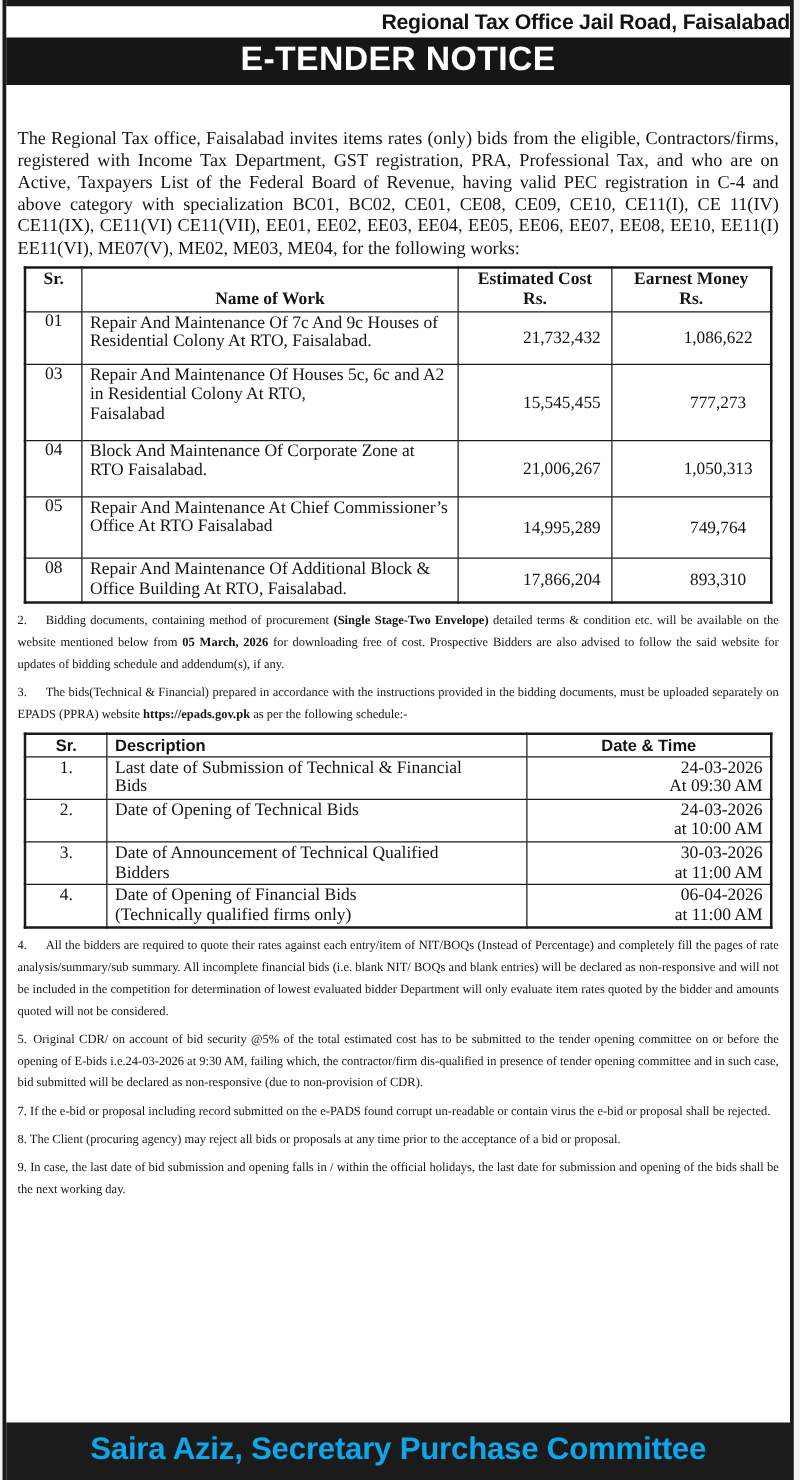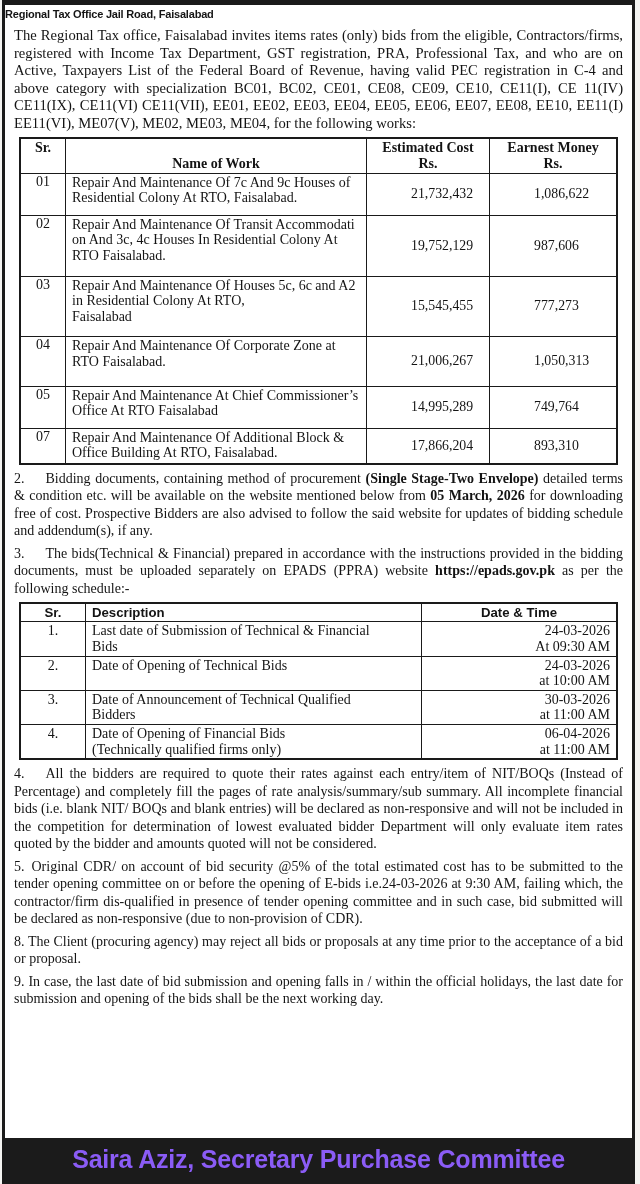--- a/index.html
+++ b/index.html
@@ -1,65 +1,66 @@
 <!DOCTYPE html>
 <html><head>
 <meta charset="utf-8">
 <style>
   html,body{margin:0;padding:0;background:#f4f4f2;}
   body{width:640px;height:1184px;position:relative;font-family:"Liberation Serif",serif;color:#141414;}
   .ad{position:absolute;left:2px;top:0;width:633px;height:1184px;background:#fff;
       border-left:3px solid #1a1a1a;border-right:3px solid #1a1a1a;box-sizing:border-box;
       display:flex;flex-direction:column;}
   .top-strip{height:5px;background:#1a1a1a;flex:0 0 auto;}
-  .office-bar{flex:0 0 auto;text-align:left;padding:3px 0 2px;
-      font-family:"Liberation Sans",sans-serif;font-weight:bold;font-size:11px;letter-spacing:-0.2px;}
+  .office-bar{flex:0 0 auto;text-align:right;padding:3px 0 2px;
+      font-family:"Liberation Sans",sans-serif;font-weight:bold;font-size:17px;letter-spacing:-0.2px;}
   .notice-bar{flex:0 0 auto;background:#161616;color:#fff;text-align:center;
       font-family:"Liberation Sans",sans-serif;font-weight:bold;font-size:27px;
       padding:2px 0 5px;letter-spacing:0.3px;}
-  .content{flex:1 1 auto;overflow:hidden;padding:5px 9px 0 9px;}
+  .content{flex:1 1 auto;overflow:hidden;padding:5px 9px 0 9px;margin-top:30px;}
   .intro{font-size:14.6px;line-height:17.6px;text-align:justify;}
-  .para{font-size:14px;line-height:17.5px;text-align:justify;margin:5px 0;}
+  .para{font-size:10px;line-height:17.5px;text-align:justify;margin:5px 0;}
   .bold{font-weight:bold;}
   table{border-collapse:collapse;width:calc(100% - 10px);margin:4px 5px;}
   table,th,td{border:1.5px solid #1a1a1a;padding-left:44px;}
   table{border-width:2.5px;}
   th{font-size:14px;padding:1px 3px;white-space:pre-line;}
   .works th{font-family:"Liberation Serif",serif;}
   .works th.h-sr{vertical-align:top;width:38px;}
   .works th.h-name{vertical-align:bottom;}
   .works th.h-cost{width:116px;}
   .works th.h-earnest{width:120px;}
   .works td{font-size:14px;}
   .works td.col-sr{vertical-align:top;text-align:center;padding:0 2px;}
   .works td.col-name{vertical-align:top;line-height:15.6px;padding:1px 5px 9px 6px;white-space:pre-line;}
   .works tr:nth-child(2) td.col-name,.works tr:nth-child(3) td.col-name{padding-bottom:12px;}
   .works tr:nth-child(4) td.col-name{padding-bottom:16px;}
   .works tr:last-child td.col-name{padding-bottom:2px;}
-  .works td.col-cost,.works td.col-earnest{text-align:left;vertical-align:middle;font-size:13.8px;}
+  .works td.col-cost,.works td.col-earnest{text-align:center;vertical-align:middle;font-size:13.8px;}
   .schedule thead th{font-family:"Liberation Sans",sans-serif;font-size:13.2px;padding:1px 6px;}
   .schedule th.h-sr{width:52px;}
   .schedule th.h-desc{text-align:left;}
   .schedule th.h-datetime{width:182px;}
   .schedule td{font-size:14px;line-height:15.6px;padding:1px 6px;}
   .schedule td.col-sr{text-align:center;vertical-align:top;}
   .schedule td.col-desc{white-space:pre-line;vertical-align:top;}
   .schedule td.col-datetime{white-space:pre-line;vertical-align:top;text-align:right;}
-  .footer-bar{flex:0 0 auto;background:#1b1b1b;color:#8b5cf6;text-align:center;
+  .footer-bar{flex:0 0 auto;background:#1b1b1b;color:#0ea5e9;text-align:center;
       font-family:"Liberation Sans",sans-serif;font-weight:bold;font-size:25px;
       padding:7px 0 10px;letter-spacing:-0.2px;}
 </style>
 </head>
 <body>
 
 <div class="ad">
   <div class="top-strip"></div>
 
   <div class="office-bar">Regional Tax Office Jail Road, Faisalabad</div>
 
+  <div class="notice-bar">E-TENDER NOTICE</div>
 
   <div class="content">
 
     <div class="intro">The Regional Tax office, Faisalabad invites items rates (only) bids from the eligible, Contractors/firms, registered with Income Tax Department, GST registration, PRA, Professional Tax, and who are on Active,  Taxpayers List of the Federal Board of Revenue, having valid PEC registration in C-4 and above category with specialization BC01, BC02, CE01, CE08, CE09, CE10, CE11(I), CE 11(IV) CE11(IX), CE11(VI) CE11(VII), EE01, EE02, EE03, EE04, EE05, EE06, EE07, EE08, EE10, EE11(I) EE11(VI), ME07(V), ME02, ME03, ME04, for the following works:</div>
 
     <table class="works">
       <thead>
         <tr>
           <th class="h-sr">Sr.</th>
           <th class="h-name">Name of Work</th>
@@ -71,51 +72,43 @@
       </thead>
       <tbody>
           <tr>
             <td class="col-sr">01</td>
             <td class="col-name">Repair And Maintenance Of 7c And 9c Houses of
 Residential Colony At RTO, Faisalabad.</td>
             <td class="col-cost">21,732,432</td>
             <td class="col-earnest">1,086,622</td>
           </tr>
           <tr>
-            <td class="col-sr">02</td>
-            <td class="col-name">Repair And Maintenance Of Transit Accommodati
-on And 3c, 4c Houses In Residential Colony At
-RTO Faisalabad.</td>
-            <td class="col-cost">19,752,129</td>
-            <td class="col-earnest">987,606</td>
-          </tr>
-          <tr>
             <td class="col-sr">03</td>
             <td class="col-name">Repair And Maintenance Of Houses 5c, 6c and A2
 in Residential Colony At RTO,
 Faisalabad</td>
             <td class="col-cost">15,545,455</td>
             <td class="col-earnest">777,273</td>
           </tr>
           <tr>
             <td class="col-sr">04</td>
-            <td class="col-name">Repair And Maintenance Of Corporate Zone at
+            <td class="col-name">Block And Maintenance Of Corporate Zone at
 RTO Faisalabad.</td>
             <td class="col-cost">21,006,267</td>
             <td class="col-earnest">1,050,313</td>
           </tr>
           <tr>
             <td class="col-sr">05</td>
             <td class="col-name">Repair And Maintenance At Chief Commissioner’s
 Office At RTO Faisalabad</td>
             <td class="col-cost">14,995,289</td>
             <td class="col-earnest">749,764</td>
           </tr>
           <tr>
-            <td class="col-sr">07</td>
+            <td class="col-sr">08</td>
             <td class="col-name">Repair And Maintenance Of Additional Block &amp;
 Office Building At RTO, Faisalabad.</td>
             <td class="col-cost">17,866,204</td>
             <td class="col-earnest">893,310</td>
           </tr>
         </tbody>
     </table>
 
     <div>
         <div class="para"><span>2.  Bidding documents, containing method of procurement </span><span class="bold">(Single Stage-Two Envelope)</span><span> detailed terms &amp; condition etc. will be available on the website mentioned below from </span><span class="bold">05 March, 2026</span><span> for downloading free of cost. Prospective Bidders are also advised to follow the said website for updates of bidding schedule and addendum(s), if any.</span></div>
@@ -157,20 +150,21 @@
 (Technically qualified firms only)</td>
             <td class="col-datetime">06-04-2026
 at 11:00 AM</td>
           </tr>
         </tbody>
     </table>
 
     <div>
         <div class="para"><span>4.  All the bidders are required to quote their rates against each entry/item of NIT/BOQs (Instead of Percentage) and completely fill the pages of rate analysis/summary/sub summary. All incomplete financial bids (i.e. blank NIT/ BOQs and blank entries) will be declared as non-responsive and will not be included in the competition for determination of lowest evaluated bidder Department will only evaluate item rates quoted by the bidder and amounts quoted will not be considered.</span></div>
         <div class="para"><span>5. Original CDR/ on account of bid security @5% of the total estimated cost has to be submitted to the tender opening committee on or before the opening of E-bids i.e.24-03-2026 at 9:30 AM, failing which, the contractor/firm dis-qualified in presence of tender opening committee and in such case, bid submitted will be declared as non-responsive (due to non-provision of CDR).</span></div>
+        <div class="para"><span>7. If the e-bid or proposal including record submitted on the e-PADS found corrupt un-readable or contain virus the e-bid or proposal shall be rejected.</span></div>
         <div class="para"><span>8. The Client (procuring agency) may reject all bids or proposals at any time prior to the acceptance of a bid or proposal.</span></div>
         <div class="para"><span>9. In case, the last date of bid submission and opening falls in / within the official holidays, the last date for submission and opening of the bids shall be the next working day.</span></div>
       </div>
 
   </div>
 
   <div class="footer-bar">Saira Aziz, Secretary Purchase Committee</div>
 </div>
 
 </body></html>

